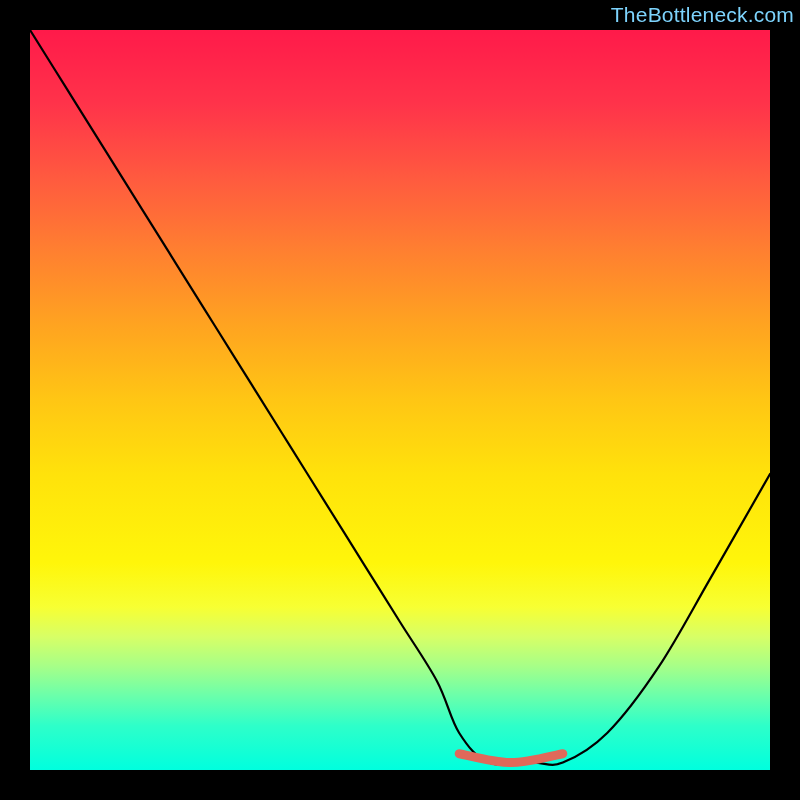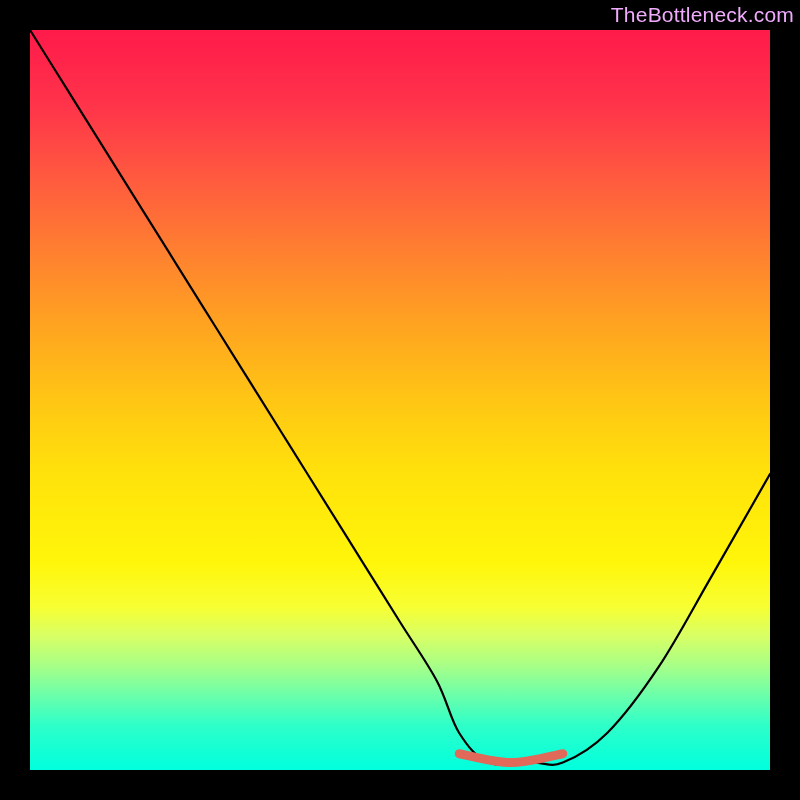--- a/index.html
+++ b/index.html
@@ -36,21 +36,21 @@
       #d7ff66 82%,
       #a6ff88 86%,
       #6affab 90%,
       #2effc9 94%,
       #00ffde 100%);
   }
   .watermark {
     position: absolute;
     top: 3px;
     right: 6px;
-    color: #f0abfc;
+    color: #7dd3fc;
     font-size: 21px;
     font-weight: 400;
     letter-spacing: 0.2px;
   }
   svg.curve {
     position: absolute;
     left: 0;
     top: 0;
     width: 740px;
     height: 740px;

